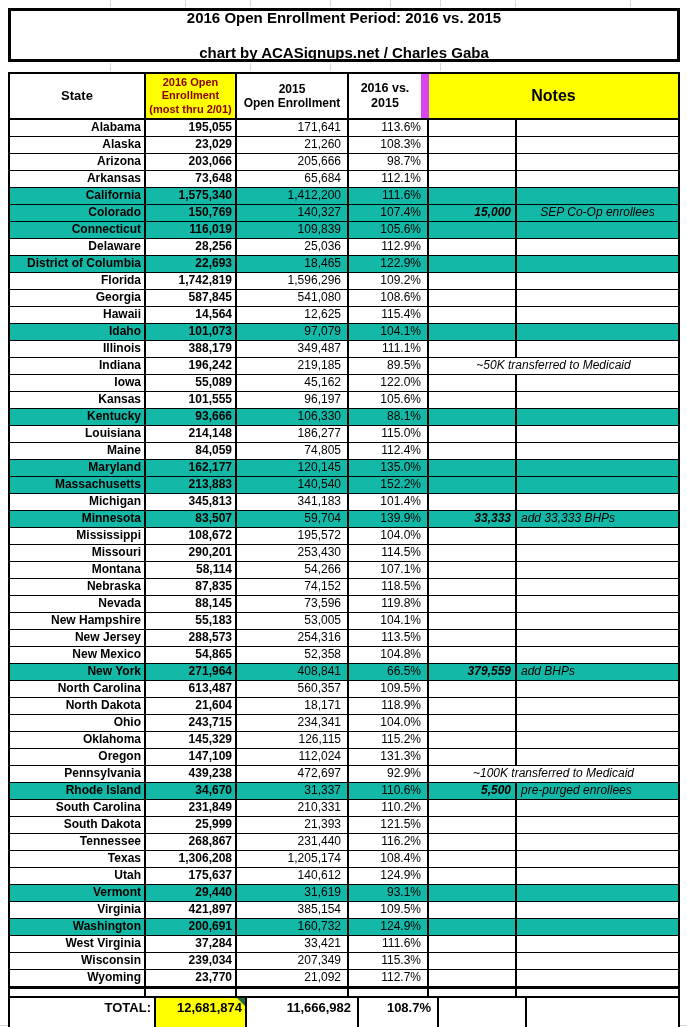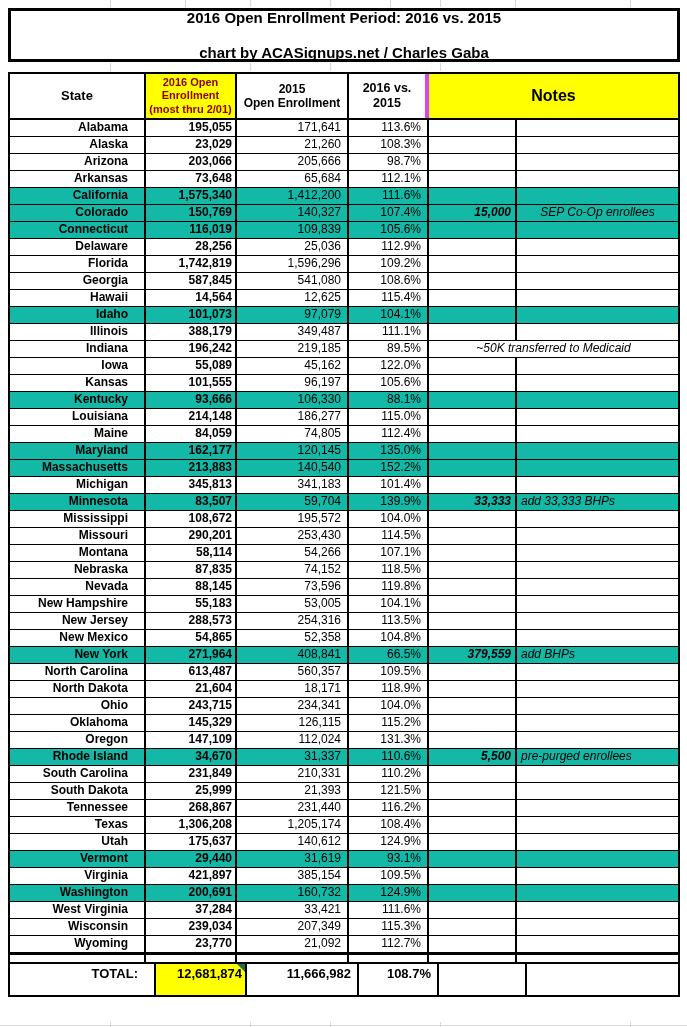--- a/index.html
+++ b/index.html
@@ -14,37 +14,37 @@
   .title-box{position:absolute;left:8px;top:8px;width:672px;height:54px;border:3px solid #000;
     display:flex;flex-direction:column;justify-content:center;align-items:center;
     font-weight:bold;font-size:15px;line-height:1.55;text-align:center;background:#fff;gap:12px;}
 
   
   .tbl{position:absolute;left:8px;top:72px;width:672px;border:2px solid #000;background:#fff;}
   .trow,.hrow,.gaprow,.totrow{display:flex;width:668px;}
   .cell{height:100%;overflow:hidden;white-space:nowrap;}
 
   
-  .c-state{width:136px;border-right:2px solid #000;text-align:right;padding-right:16px;font-weight:bold;}
+  .c-state{width:136px;border-right:2px solid #000;text-align:right;padding-right:3px;font-weight:bold;}
   .c-2016 {width:91px; border-right:2px solid #000;text-align:right;padding-right:3px;font-weight:bold;}
   .c-2015 {width:112px;border-right:2px solid #000;text-align:right;padding-right:6px;}
   .c-pct  {width:80px; border-right:2px solid #000;text-align:right;padding-right:6px;}
   .c-nnum {width:88px; border-right:2px solid #000;text-align:right;padding-right:4px;font-weight:bold;font-style:italic;}
   .c-ntext{width:161px;text-align:left;padding-left:4px;font-style:italic;}
   .c-ntext.center{text-align:center;padding-left:0;}
   .c-nspan{width:249px;text-align:center;font-style:italic;}
 
   
   .hrow{height:46px;border-bottom:2px solid #000;}
   .hcell{display:flex;align-items:center;justify-content:center;text-align:center;
     font-weight:bold;white-space:pre-line;line-height:1.2;}
   .h-state{width:136px;border-right:2px solid #000;font-size:13px;}
   .h-2016{width:91px;border-right:2px solid #000;background:#FFFF00;color:#8B0000;font-size:11px;}
   .h-2015{width:112px;border-right:2px solid #000;font-size:12px;}
-  .h-pct{width:80px;border-right:4px solid #d946ef;font-size:12.5px;}
+  .h-pct{width:80px;border-right:8px solid #d946ef;font-size:12.5px;}
   .h-notes{width:249px;background:#FFFF00;font-size:16px;}
 
   
   .trow{height:17px;border-bottom:1px solid #000;font-size:12px;line-height:15px;}
   .trow:last-child{height:19px;border-bottom:3px solid #000;}
   .trow.hl{background:#14b8a6;}
 
   
   .gaprow{height:9px;border-bottom:2px solid #000;background:#fff;}
   .gapcell{height:100%;}
@@ -156,20 +156,28 @@
         <div class="cell c-ntext"></div>
       </div>
       <div class="trow">
         <div class="cell c-state">Delaware</div>
         <div class="cell c-2016">28,256</div>
         <div class="cell c-2015">25,036</div>
         <div class="cell c-pct">112.9%</div>
         <div class="cell c-nnum"></div>
         <div class="cell c-ntext"></div>
       </div>
+      <div class="trow hl">
+        <div class="cell c-state">District of Columbia</div>
+        <div class="cell c-2016">22,693</div>
+        <div class="cell c-2015">18,465</div>
+        <div class="cell c-pct">122.9%</div>
+        <div class="cell c-nnum"></div>
+        <div class="cell c-ntext"></div>
+      </div>
       <div class="trow">
         <div class="cell c-state">Florida</div>
         <div class="cell c-2016">1,742,819</div>
         <div class="cell c-2015">1,596,296</div>
         <div class="cell c-pct">109.2%</div>
         <div class="cell c-nnum"></div>
         <div class="cell c-ntext"></div>
       </div>
       <div class="trow">
         <div class="cell c-state">Georgia</div>
@@ -386,20 +394,27 @@
         <div class="cell c-nnum"></div>
         <div class="cell c-ntext"></div>
       </div>
       <div class="trow">
         <div class="cell c-state">Oregon</div>
         <div class="cell c-2016">147,109</div>
         <div class="cell c-2015">112,024</div>
         <div class="cell c-pct">131.3%</div>
         <div class="cell c-nnum"></div>
         <div class="cell c-ntext"></div>
+      </div>
+      <div class="trow">
+        <div class="cell c-state">Pennsylvania</div>
+        <div class="cell c-2016">439,238</div>
+        <div class="cell c-2015">472,697</div>
+        <div class="cell c-pct">92.9%</div>
+        <div class="cell c-nspan">~100K transferred to Medicaid</div>
       </div>
       <div class="trow hl">
         <div class="cell c-state">Rhode Island</div>
         <div class="cell c-2016">34,670</div>
         <div class="cell c-2015">31,337</div>
         <div class="cell c-pct">110.6%</div>
         <div class="cell c-nnum">5,500</div>
         <div class="cell c-ntext">pre-purged enrollees</div>
       </div>
       <div class="trow">

